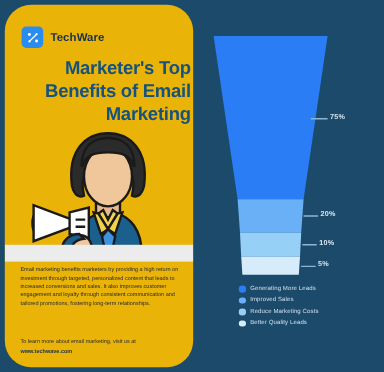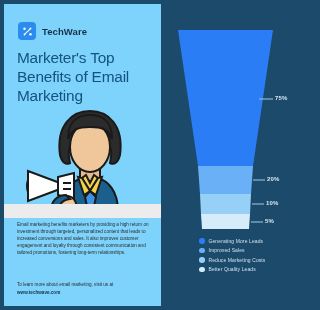--- a/index.html
+++ b/index.html
@@ -44,23 +44,24 @@
     letter-spacing: .1px;
   }
 
   
   #headline {
     position: absolute;
     left: 13px; top: 44px;
     width: 142px;
     font-size: 15.4px;
     line-height: 19px;
-    font-weight: normal;
+    font-weight: bold;
     color: #15527e;
     letter-spacing: -.2px;
+    text-align: right;
   }
 
   
   #illustration {
     position: absolute;
     left: 0; top: 103px;
     width: 157px; height: 104px;
     overflow: hidden;
   }
   #illustration svg { display: block; }
@@ -142,21 +143,21 @@
     color: #cfe0ee;
     letter-spacing: .1px;
     white-space: nowrap;
   }
 </style>
 </head>
 <body>
 
 <div id="poster" style="background: rgb(27, 74, 107);">
 
-  <div id="left-panel" style="background: #7dd3fc;">
+  <div id="left-panel" style="background: #eab308; border-radius: 22px;">
 
     <div id="brand">
       <span id="brand-mark" style="background: rgb(43, 140, 240);">
         <svg width="13" height="13" viewBox="0 0 24 24" aria-hidden="true">
           <g stroke="#ffffff" stroke-width="2" stroke-linecap="round" fill="none">
             <line x1="6.5" y1="17.5" x2="17.5" y2="6.5"></line>
           </g>
           <circle cx="6.5" cy="7" r="2.3" fill="#ffffff"></circle>
           <circle cx="17.5" cy="17" r="2.3" fill="#ffffff"></circle>
           <circle cx="17.5" cy="6.5" r="1.7" fill="#ffffff"></circle>

